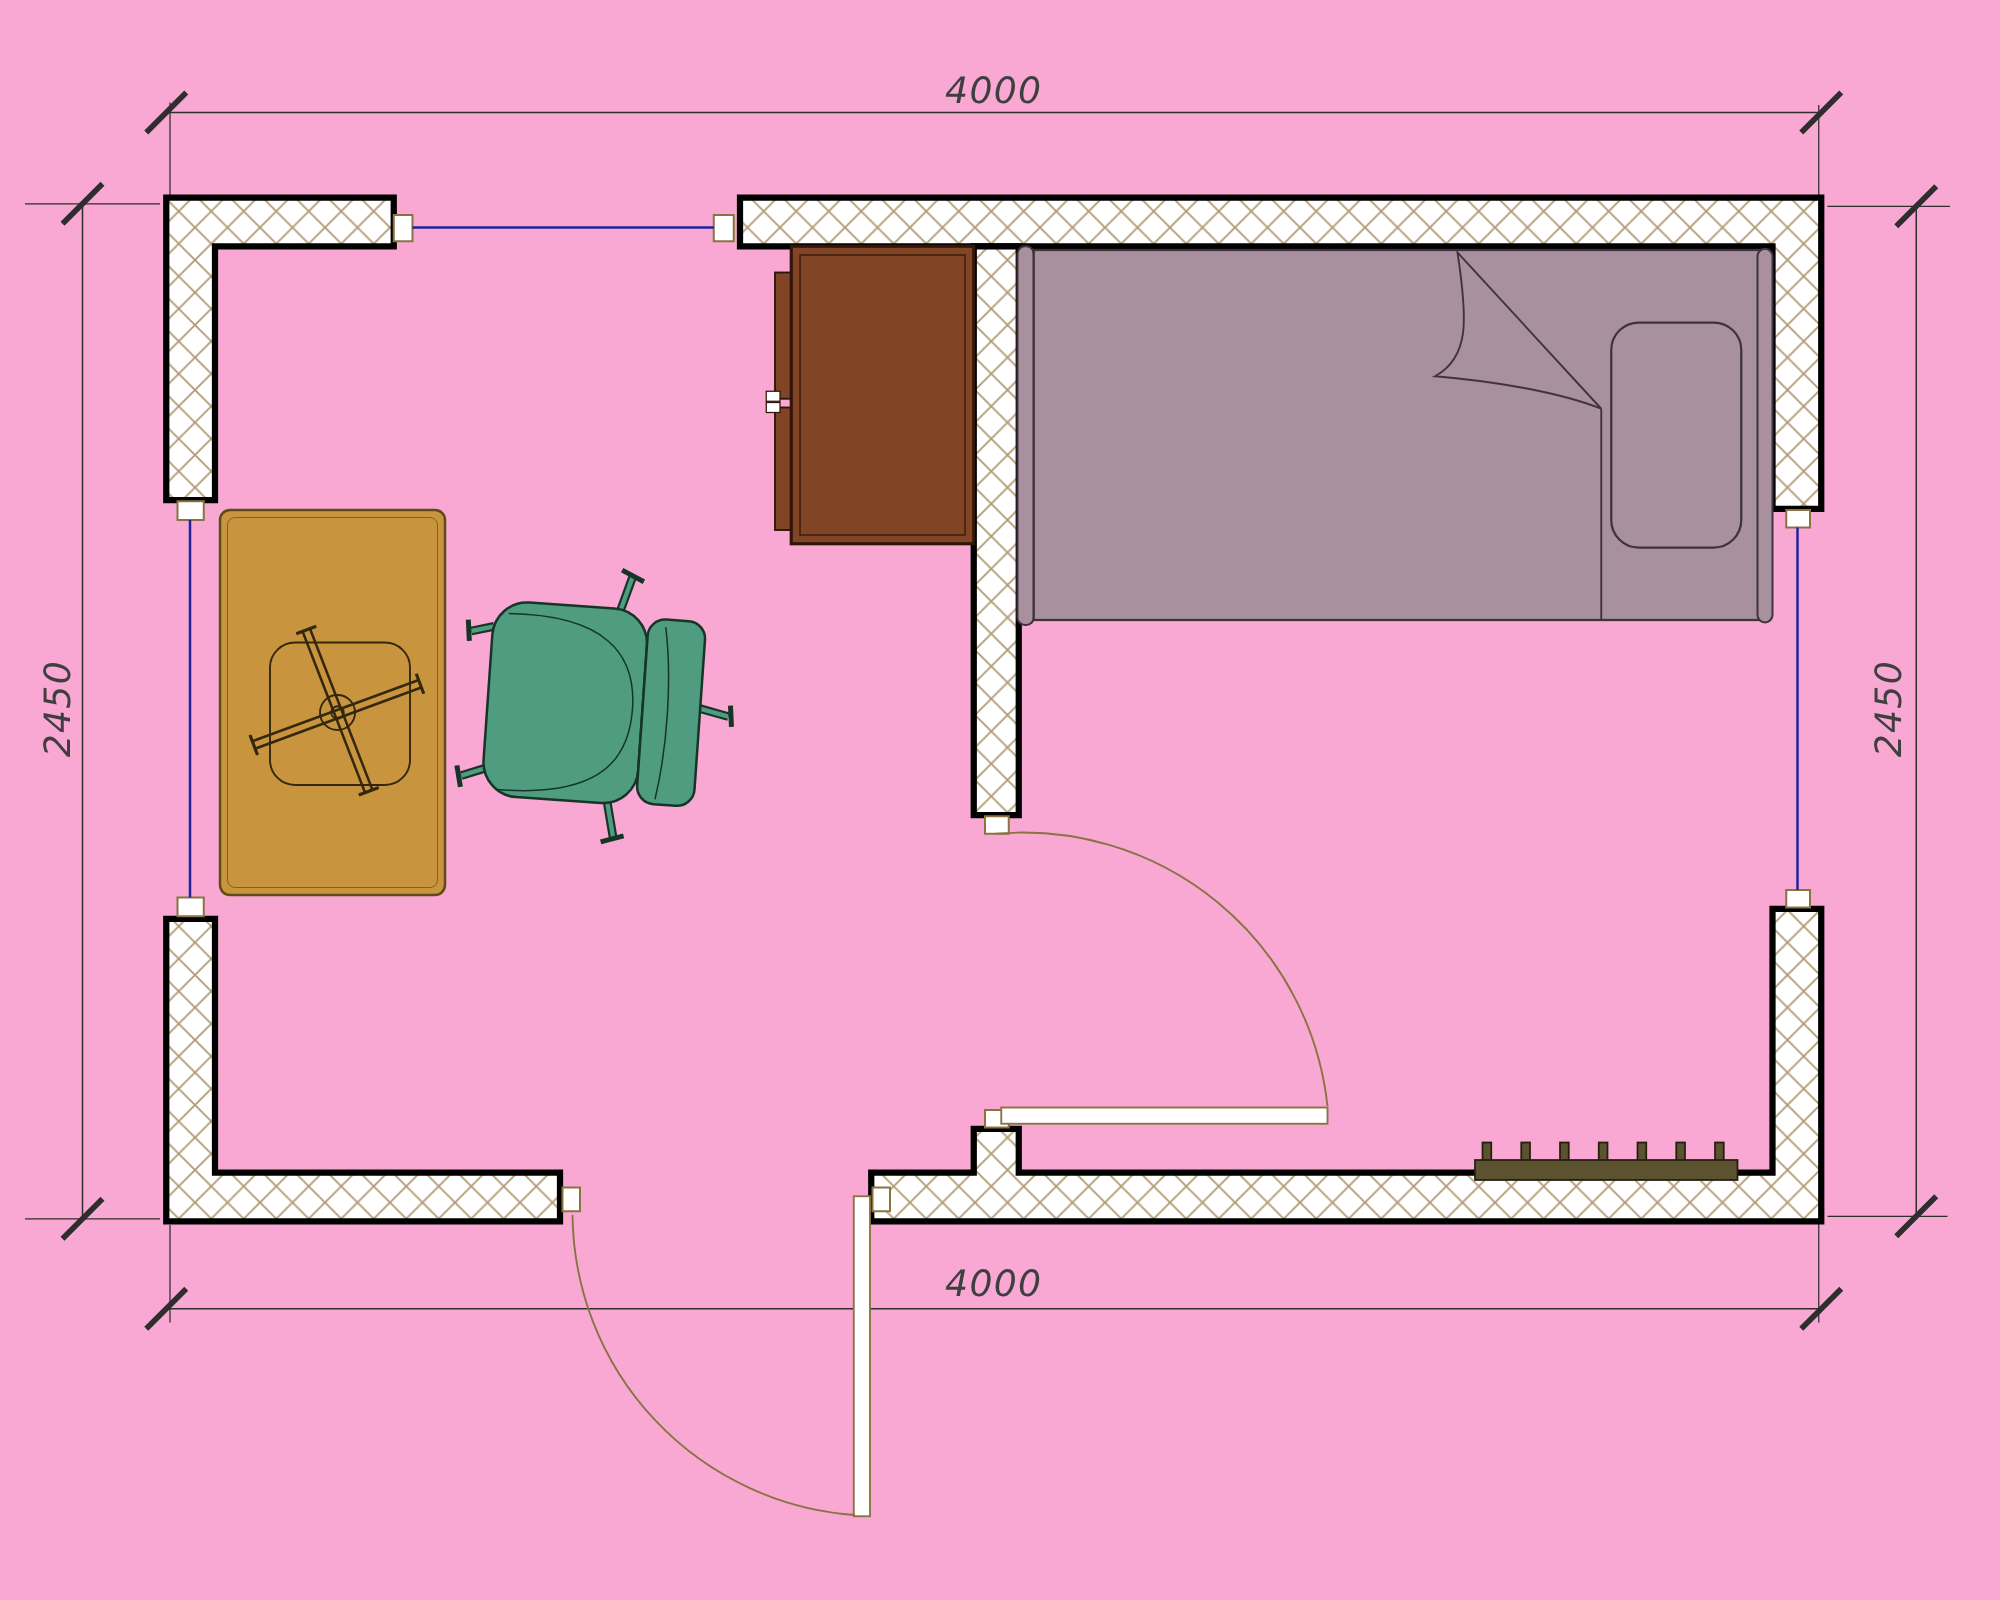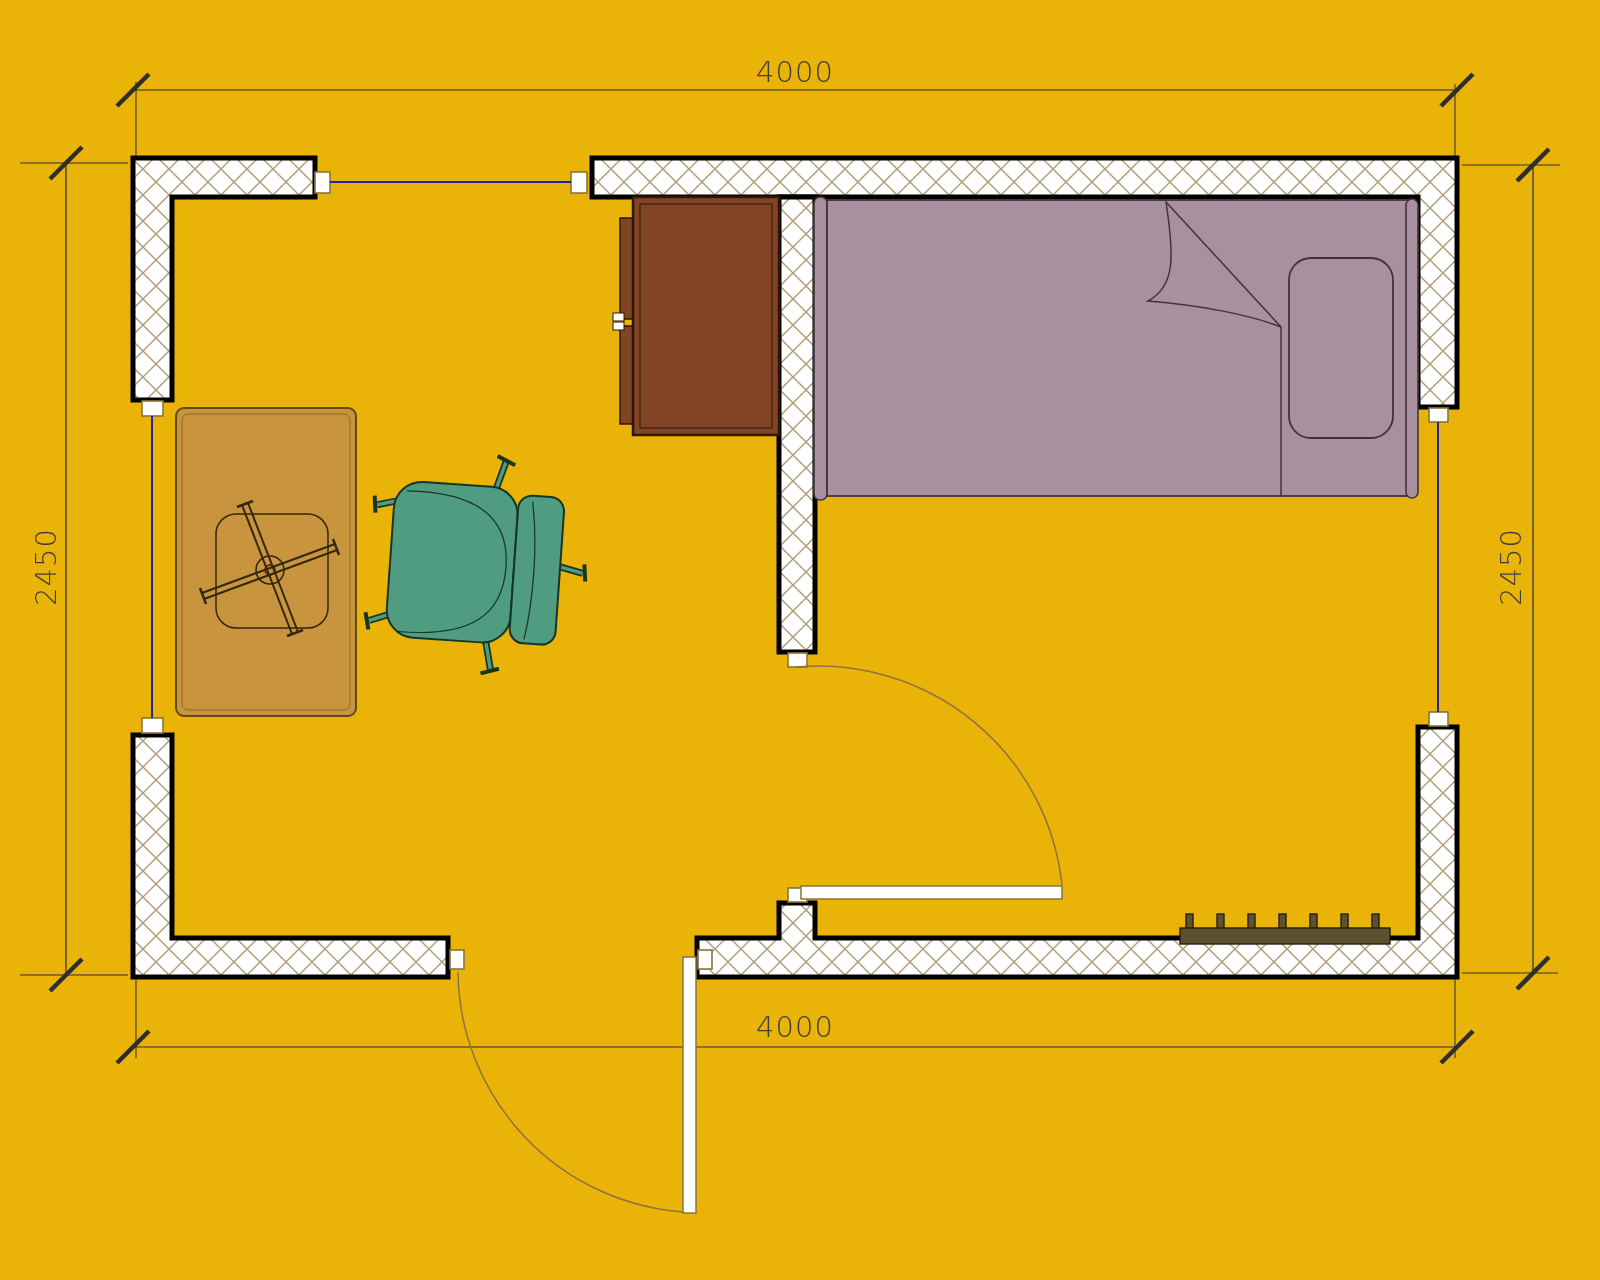--- a/index.html
+++ b/index.html
@@ -1,17 +1,17 @@
 <!DOCTYPE html>
 <html><head>
 <meta charset="utf-8">
 <style>
   html,body{margin:0;padding:0;background:#ffffff;}
-  .stage{position:relative;width:1600px;height:1280px;background:#eab308;overflow:hidden;
-         font-family:"DejaVu Sans", sans-serif;}
+  .stage{position:relative;width:1600px;height:1280px;background:#f9a8d4;overflow:hidden;
+         font-family:"DejaVu Sans", sans-serif;font-style:italic;}
   .plan-svg{position:absolute;left:0;top:0;}
   .dim-label{position:absolute;width:160px;text-align:center;font-family:"DejaVu Sans",sans-serif;
              font-weight:300;font-size:29px;letter-spacing:1px;color:#3f3f3f;line-height:1.1;}
   .dim-label.vert{transform:rotate(-90deg);}
 </style>
 </head>
 <body>
 
 <div class="stage">
 

